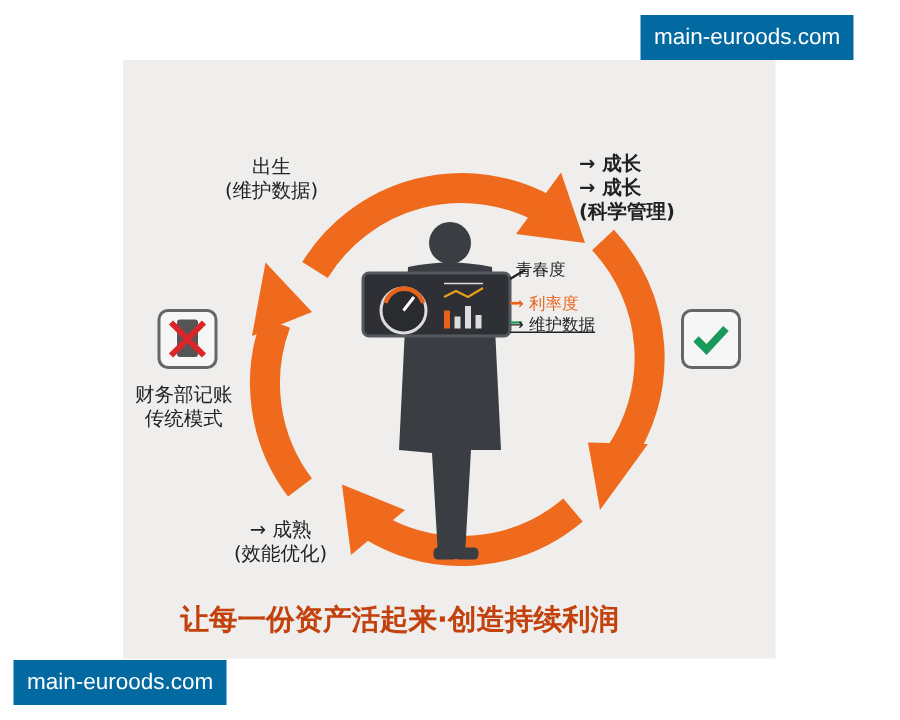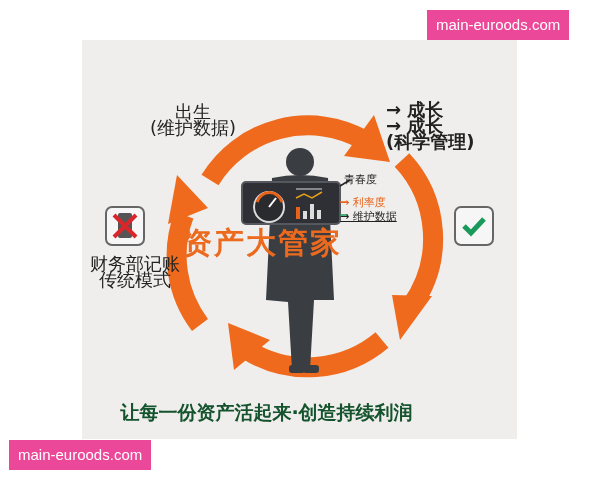--- a/index.html
+++ b/index.html
@@ -1,21 +1,21 @@
 <!DOCTYPE html>
 <html><head>
 <meta charset="utf-8">
 <style>
   html,body{margin:0;padding:0;}
   body{width:600px;height:480px;background:#ffffff;position:relative;overflow:hidden;font-family:"DejaVu Sans",sans-serif;}
   .panel{position:absolute;left:82px;top:40px;width:435px;height:399px;background:#efeeec;overflow:hidden;}
-  .lbl{position:absolute;color:#222;font-size:18px;line-height:16px;text-align:center;white-space:nowrap;}
-  .wm{position:absolute;background:#ec4899;color:#fff;font-family:"Liberation Sans",sans-serif;font-size:15px;line-height:30px;padding:0 9px;}
+  .lbl{position:absolute;color:#222;font-size:13px;line-height:16px;text-align:center;white-space:nowrap;}
+  .wm{position:absolute;background:#0369a1;color:#fff;font-family:"Liberation Sans",sans-serif;font-size:15px;line-height:30px;padding:0 9px;}
   .icon-box{position:absolute;width:40px;height:40px;border:2px solid #666;border-radius:7px;background:#f6f6f6;box-sizing:border-box;}
-  .title{position:absolute;left:0;width:369px;text-align:center;color:#14532d;font-weight:bold;font-size:19px;}
+  .title{position:absolute;left:0;width:369px;text-align:center;color:#c2410c;font-weight:bold;font-size:19px;}
   .main-title{position:absolute;left:100px;top:183px;color:#ec6a1e;font-weight:bold;font-size:30px;letter-spacing:2px;white-space:nowrap;}
   .small{position:absolute;font-size:11px;color:#222;white-space:nowrap;}
 </style>
 </head>
 <body>
 
 <div class="wm" style="left:427px;top:10px;">main-euroods.com</div>
 
 <div class="panel">
 
@@ -50,34 +50,37 @@
       <rect x="214" y="167" width="4" height="12" fill="#e8631a"></rect>
       <rect x="221" y="171" width="4" height="8" fill="#ddd"></rect>
       <rect x="228" y="164" width="4" height="15" fill="#ddd"></rect>
       <rect x="235" y="170" width="4" height="9" fill="#ddd"></rect>
       <line x1="258" y1="146" x2="268" y2="140" stroke="#222" stroke-width="1.5"></line>
       <line x1="258" y1="162" x2="266" y2="162" stroke="#e8631a" stroke-width="1.5"></line>
       <line x1="258" y1="175" x2="266" y2="175" stroke="#1a9a5a" stroke-width="1.5"></line>
     </g>
   </svg>
 
-  <div class="main-title">资产大管家</div>
 
   <div class="small" style="left:262px;top:132px;">青春度</div>
   <div class="small" style="left:258px;top:155px;color:#e8631a;text-align:center;">→ 利率度</div>
   <div class="small" style="left:258px;top:169px;text-decoration:underline;">→ 维护数据</div>
 
   <div class="lbl" style="left:68px;top:64px;">
     <div>出生</div>
     <div>(维护数据)</div>
   </div>
   <div class="lbl" style="left:304px;top:62px;text-align:left;font-weight:bold;">
     <div>→ 成长</div>
     <div>→ 成长</div>
     <div>(科学管理)</div>
+  </div>
+  <div class="lbl" style="left:74px;top:306px;">
+    <div>→ 成熟</div>
+    <div>(效能优化)</div>
   </div>
 
   <div class="icon-box" style="left:23px;top:166px;">
     <svg width="36" height="36" viewBox="0 0 36 36">
       <rect x="11" y="5" width="14" height="25" rx="2" fill="#555"></rect>
       <line x1="7" y1="7" x2="29" y2="29" stroke="#d9262a" stroke-width="4"></line>
       <line x1="29" y1="7" x2="7" y2="29" stroke="#d9262a" stroke-width="4"></line>
     </svg>
   </div>
   <div class="lbl" style="left:8px;top:216px;">

